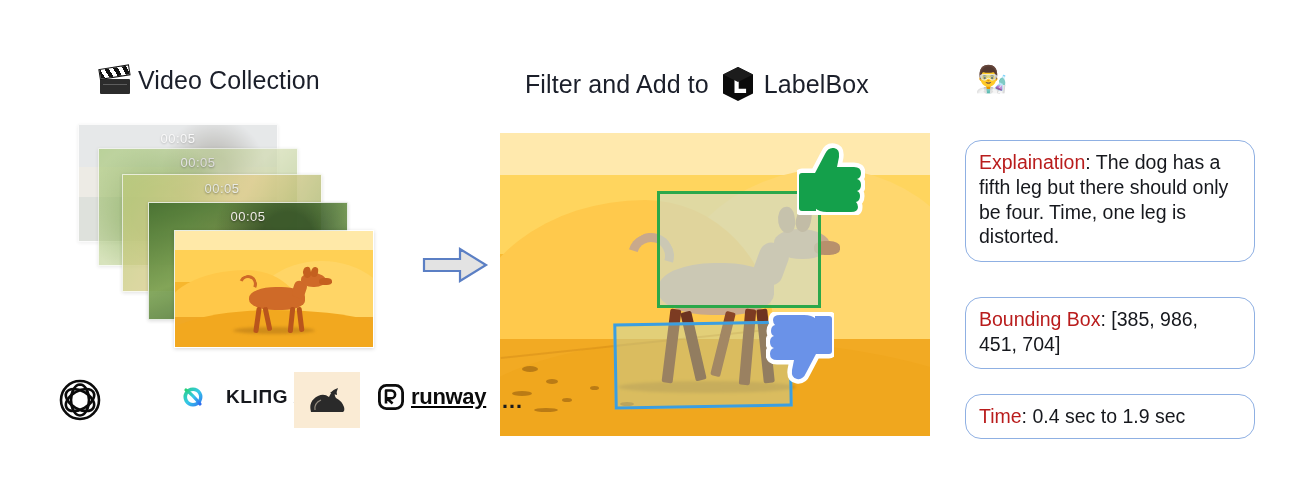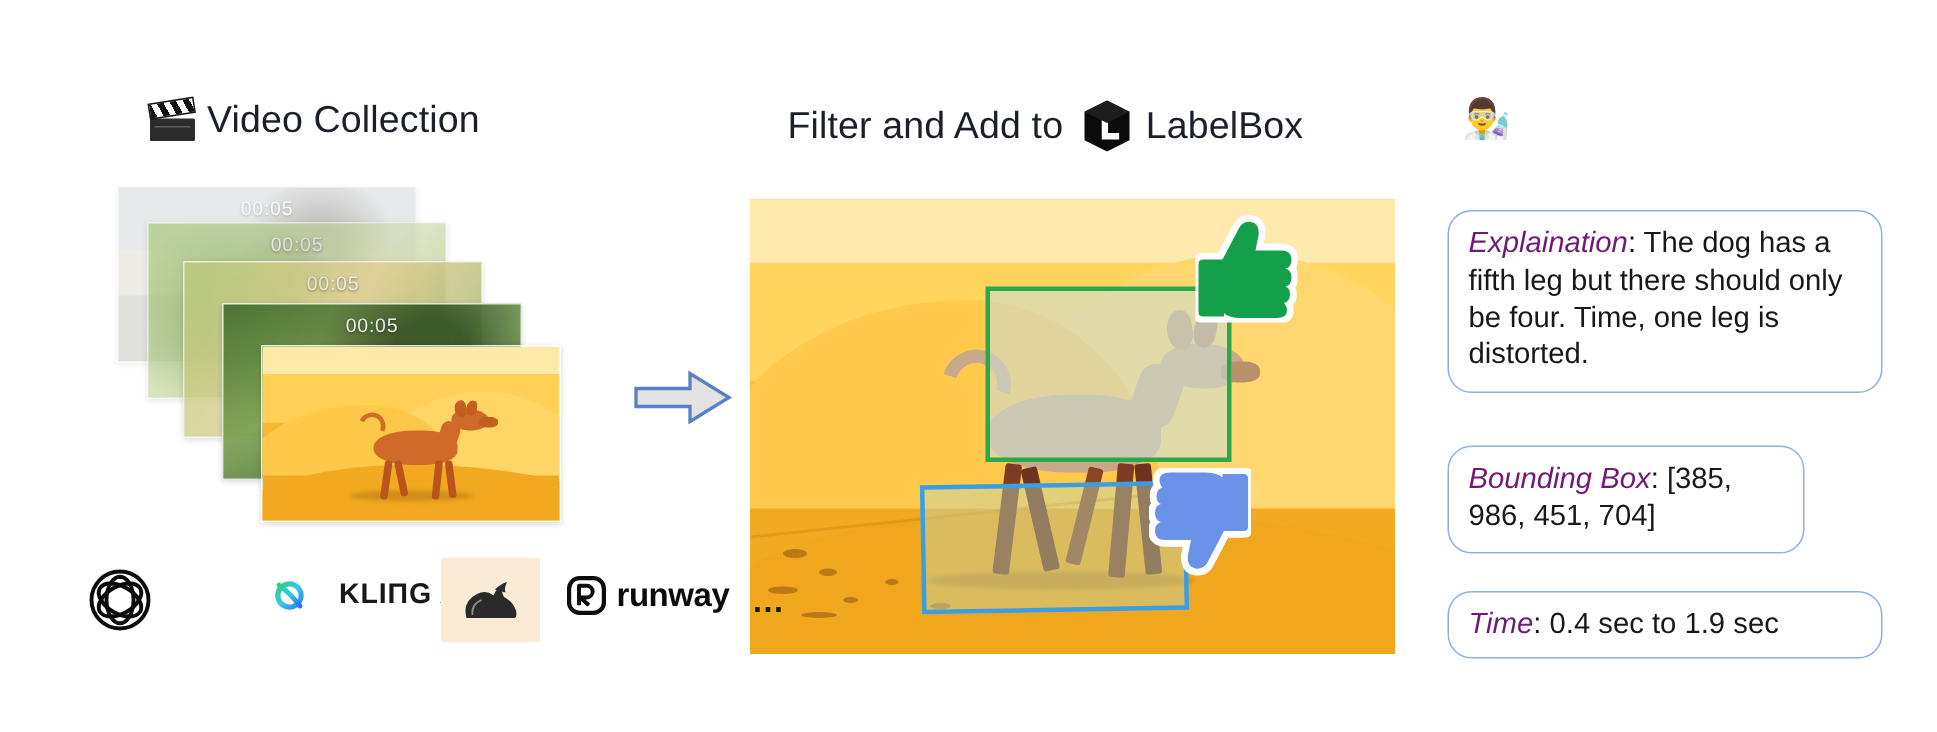--- a/index.html
+++ b/index.html
@@ -141,34 +141,34 @@
   #thumbs-down { position:absolute; left:766px; top:312px; width:68px; height:74px; }
 
   
   .anno-card {
     position:absolute; left:965px;
     border:1.3px solid #8fb0e3; border-radius:16px;
     background:#fff; padding:9px 13px 10px 13px;
     color:#16181d; font-size:19.5px; line-height:1.27;
     font-family:"Liberation Sans", sans-serif;
   }
-  .anno-card .k { color:#701a75; font-style:italic; }
+  .anno-card .k { color:#b91c1c; }
   #card-explanation { top:140px; width:290px; height:122px; }
-  #card-bbox        { top:297px; width:238px; height:72px; }
+  #card-bbox        { top:297px; width:290px; height:72px; }
   #card-time        { top:394px; width:290px; height:45px;border-radius:16px; }
 
   
   #logo-row { position:absolute; left:58px; top:372px; width:430px; height:56px; }
   .logo-item { position:absolute; display:flex; align-items:center; }
   #logo-openai { left:0px;   top:6px; }
   #logo-kling  { left:124px; top:14px; gap:22px; }
   #logo-kling .ktext { font-size:19px; font-weight:700; color:#16181d; letter-spacing:.6px; }
   #logo-hailuo { left:236px; top:0px; width:66px; height:56px; background:#faebd4;
                  display:flex; align-items:center; justify-content:center; }
-  #logo-runway { left:320px; top:12px; gap:7px; }
+  #logo-runway { left:320px; top:12px; gap:7px;text-decoration:underline; }
   #logo-runway .rtext { font-size:22px; font-weight:700; color:#0c0c0c; letter-spacing:-.3px; }
   #logo-ellipsis { left:443px; top:16px; font-size:22px; font-weight:700; color:#1b1b1b; letter-spacing:2px; }
 </style>
 </head>
 <body>
 
 <div id="stage">
 
   <div class="col-header" id="hdr-filter">
     <span>Filter and Add to</span>

